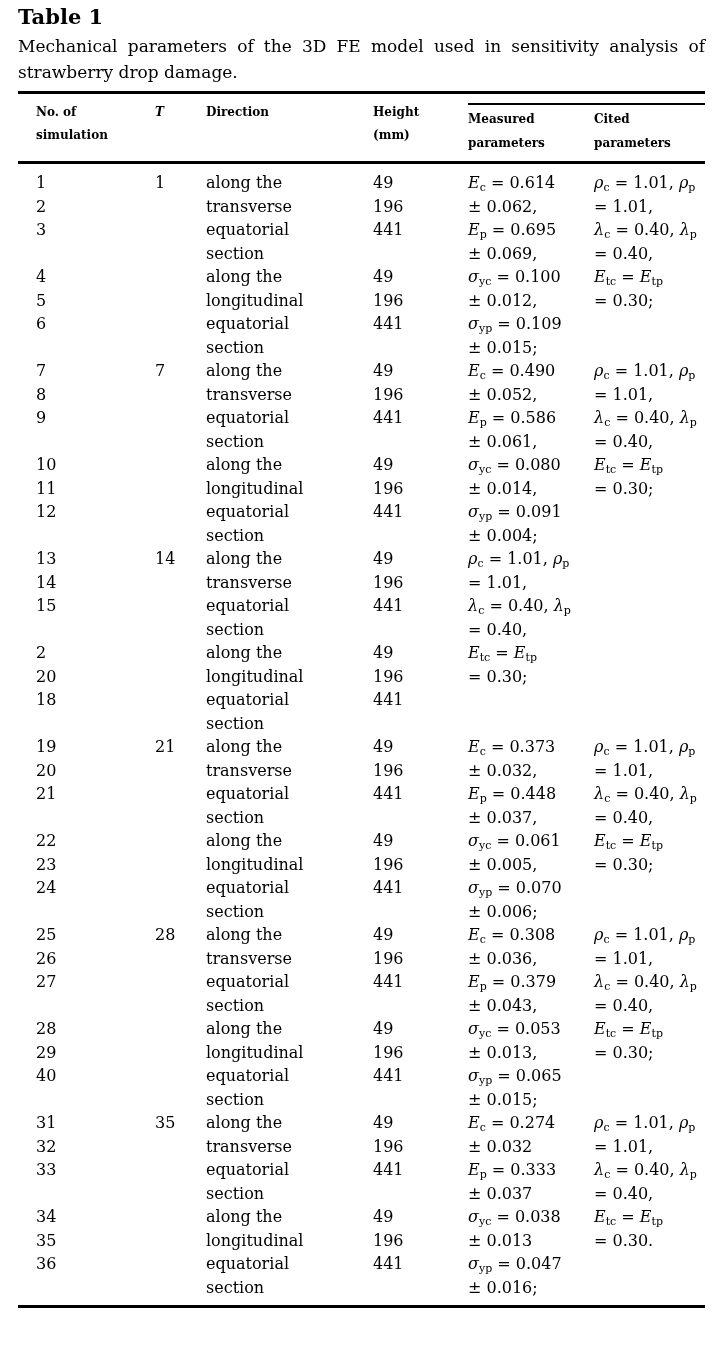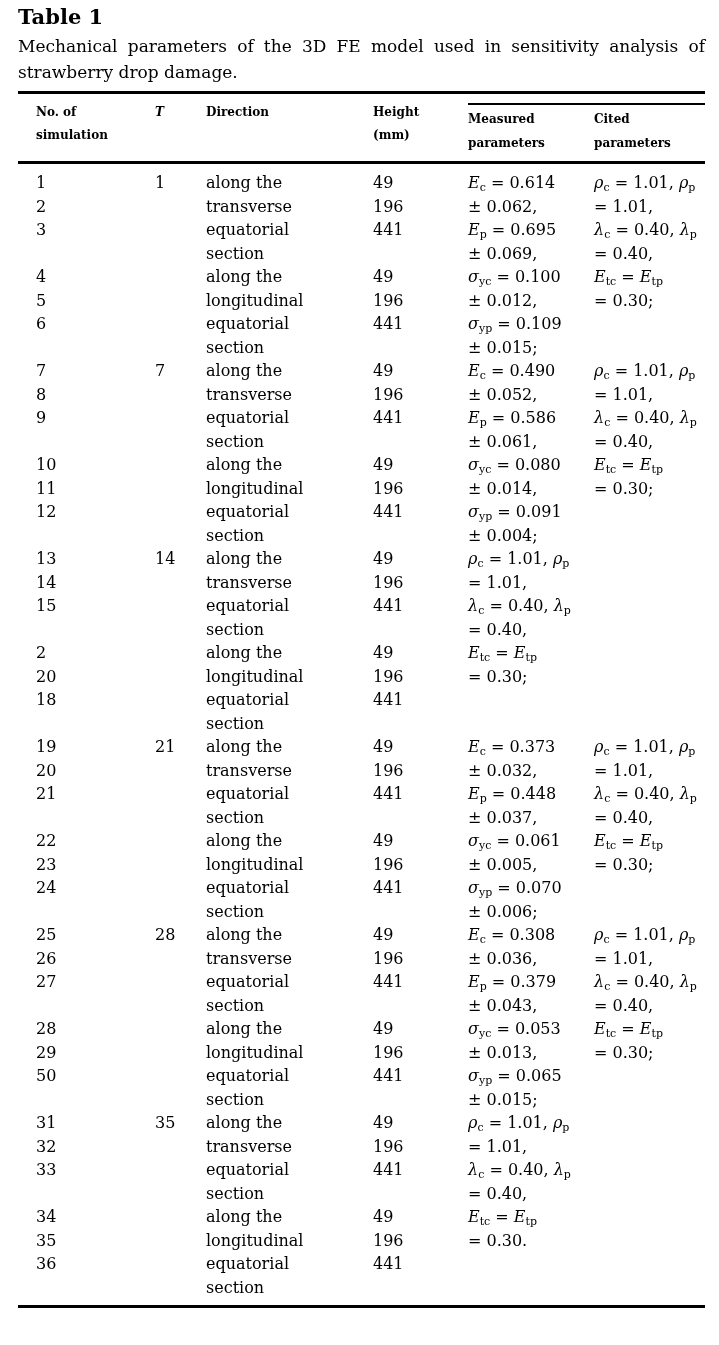--- a/index.html
+++ b/index.html
@@ -330,21 +330,21 @@
         </div>
       </div>
       <div class="block">
         <div class="c1pad">
           <div class="line">25</div>
           <div class="line">26</div>
           <div class="line">27</div>
           <div class="line"></div>
           <div class="line">28</div>
           <div class="line">29</div>
-          <div class="line">50</div>
+          <div class="line">40</div>
           <div class="line"></div>
         </div>
         <div>
           <div class="line">28</div>
           <div class="line"></div>
           <div class="line"></div>
           <div class="line"></div>
           <div class="line"></div>
           <div class="line"></div>
           <div class="line"></div>
@@ -426,20 +426,30 @@
           <div class="line">49</div>
           <div class="line">196</div>
           <div class="line">441</div>
           <div class="line"></div>
           <div class="line">49</div>
           <div class="line">196</div>
           <div class="line">441</div>
           <div class="line"></div>
         </div>
         <div>
+          <div class="line"><i>E</i><sub>c</sub> = 0.274</div>
+          <div class="line">± 0.032</div>
+          <div class="line"><i>E</i><sub>p</sub> = 0.333</div>
+          <div class="line">± 0.037</div>
+          <div class="line"><i>σ</i><sub>yc</sub> = 0.038</div>
+          <div class="line">± 0.013</div>
+          <div class="line"><i>σ</i><sub>yp</sub> = 0.047</div>
+          <div class="line">± 0.016;</div>
+        </div>
+        <div>
           <div class="line"><i>ρ</i><sub>c</sub> = 1.01, <i>ρ</i><sub>p</sub></div>
           <div class="line">= 1.01,</div>
           <div class="line"><i>λ</i><sub>c</sub> = 0.40, <i>λ</i><sub>p</sub></div>
           <div class="line">= 0.40,</div>
           <div class="line"><i>E</i><sub>tc</sub> = <i>E</i><sub>tp</sub></div>
           <div class="line">= 0.30.</div>
           <div class="line"></div>
           <div class="line"></div>
         </div>
       </div>

